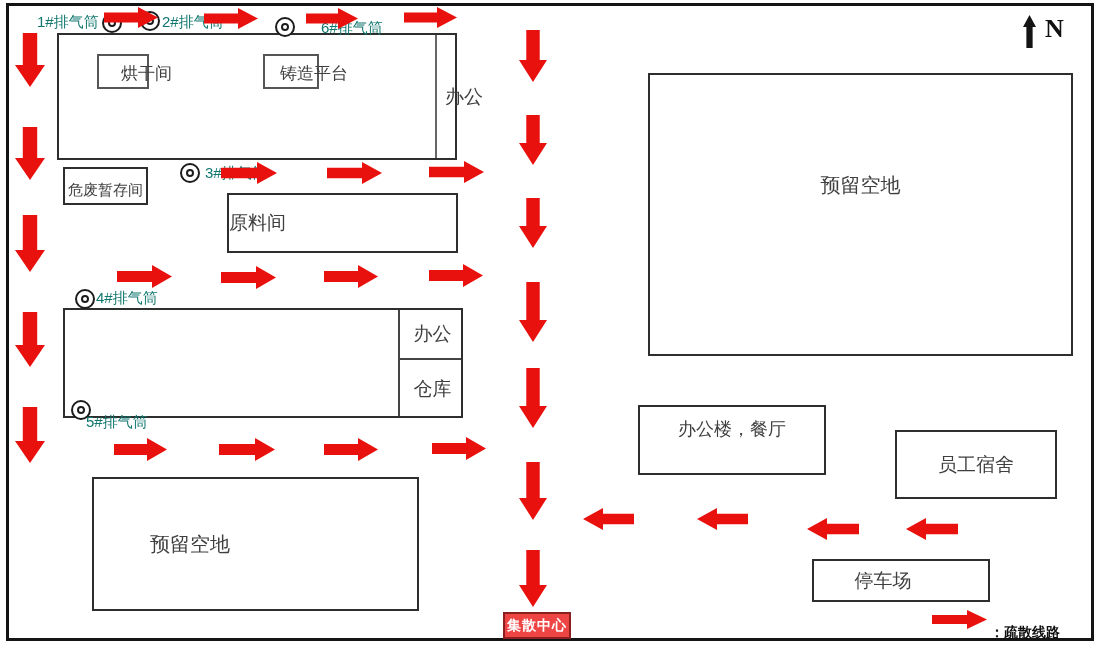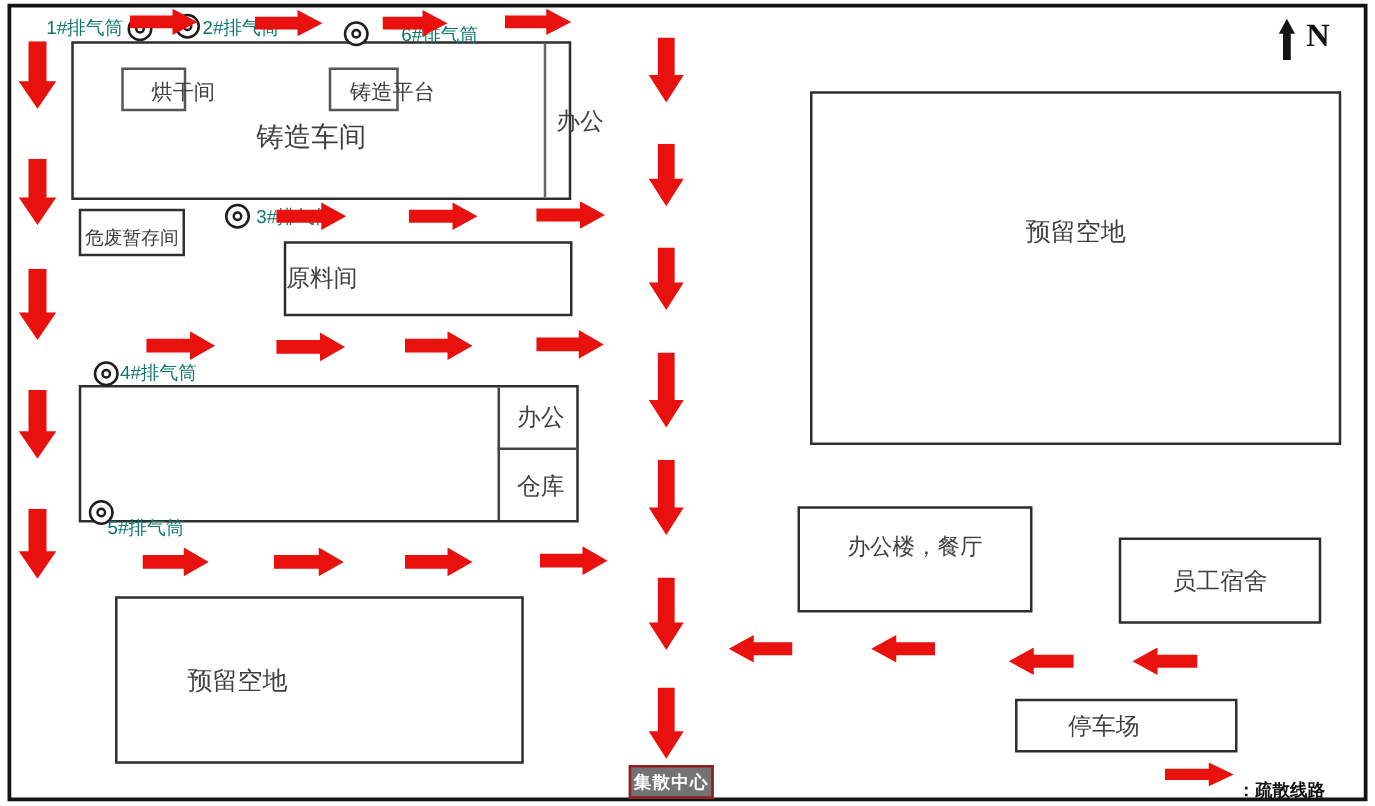--- a/index.html
+++ b/index.html
@@ -35,25 +35,25 @@
   .processing .hline{left:333px;right:0;top:48px;}
   .processing .main-lbl{left:76px;top:44px;font-size:21px;}
   .processing .cell{position:absolute;left:335px;width:65px;display:flex;align-items:center;
                     justify-content:center;font-size:19px;color:#3f3f3f;}
   .processing .cell.office{top:0;height:48px;}
   .processing .cell.warehouse{top:50px;height:58px;}
 
   .reserved-left{left:92px;top:477px;width:327px;height:134px;justify-content:flex-start;
                  padding-left:56px;font-size:20px;}
   .reserved-right{left:648px;top:73px;width:425px;height:283px;font-size:20px;padding-bottom:58px;}
-  .office-canteen{left:638px;top:405px;width:188px;height:85px;font-size:18px;padding-bottom:22px;}
+  .office-canteen{left:638px;top:405px;width:188px;height:70px;font-size:18px;padding-bottom:22px;}
   .dormitory{left:895px;top:430px;width:162px;height:69px;font-size:19px;}
   .security{left:630px;top:557px;width:104px;height:43px;font-size:19px;padding-bottom:6px;}
   .parking{left:812px;top:559px;width:178px;height:43px;font-size:19px;padding-right:36px;}
-  .assembly{left:503px;top:612px;width:68px;height:27px;background:#737373;border:2px solid #8e1f1f;
+  .assembly{left:503px;top:612px;width:68px;height:27px;background:#ef4444;border:2px solid #8e1f1f;
             color:#fff;font-size:14px;font-weight:bold;z-index:4;letter-spacing:1px;}
 
   .compass-n{position:absolute;left:1045px;top:14px;font-family:"Liberation Serif",serif;
              font-weight:700;font-size:26px;color:#111;z-index:3;}
   .legend-label{position:absolute;left:990px;top:624px;font-size:14px;font-weight:700;
                 color:#111;z-index:6;white-space:nowrap;}
 
   .stack-circle{position:absolute;width:20px;height:20px;box-sizing:border-box;
                 border:2.5px solid #1c1c1c;border-radius:50%;display:flex;align-items:center;
                 justify-content:center;background:#fff;z-index:2;}
@@ -69,21 +69,20 @@
   <div class="frame"></div>
 
   <div class="b casting">
     <div class="vline"></div>
     <div class="sub drying">
       <span class="ol">烘干间</span>
     </div>
     <div class="sub platform">
       <span class="ol">铸造平台</span>
     </div>
-    <div class="lbl main-lbl">铸造车间</div>
     <div class="lbl office-lbl">办公</div>
   </div>
 
   <div class="b hazmat">
     <span>危废暂存间</span>
   </div>
 
   <div class="b rawmat">
     <span>原料间</span>
   </div>

